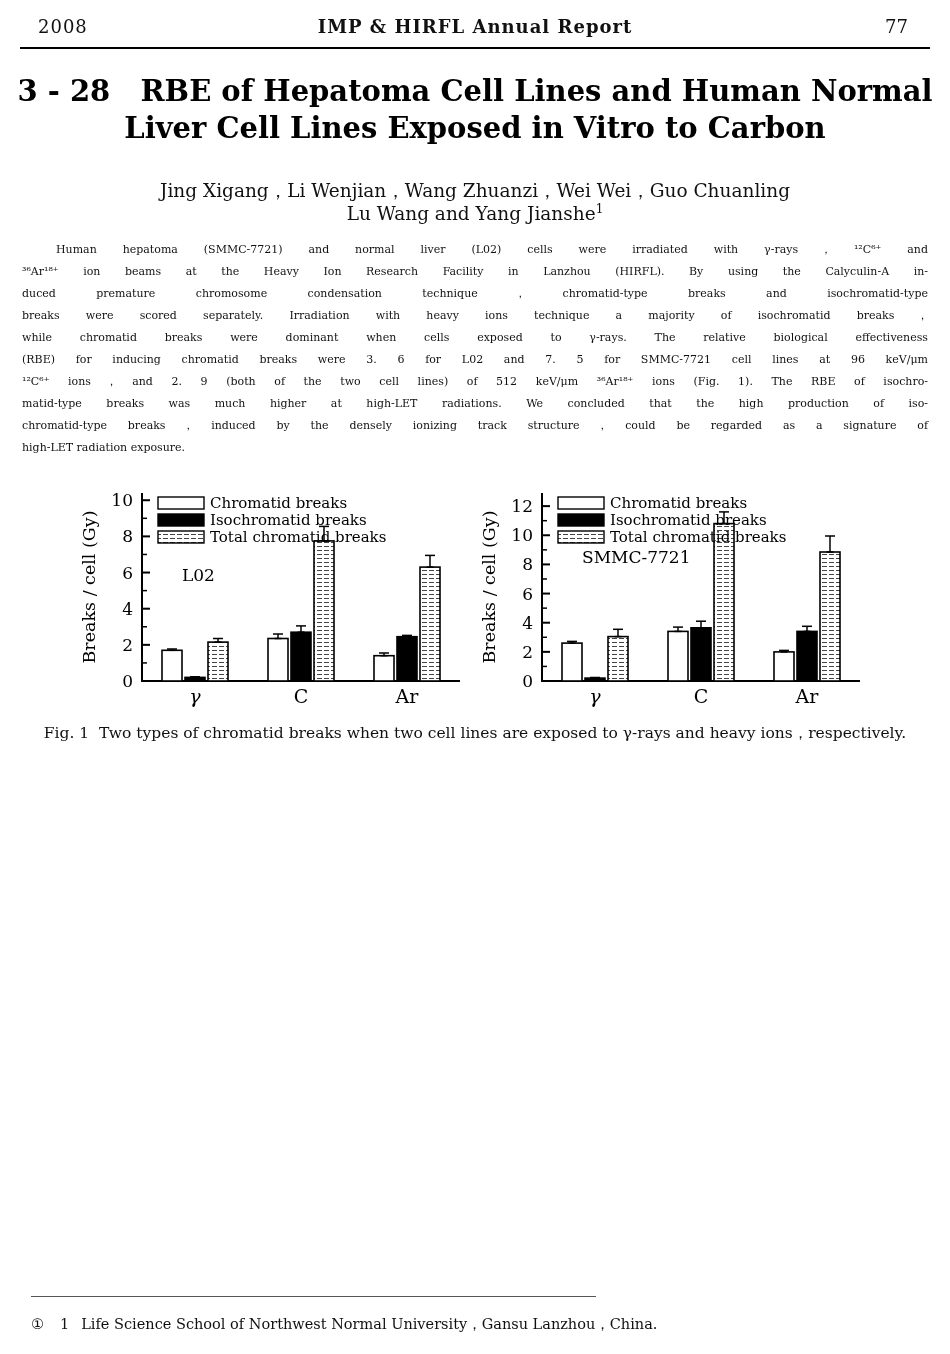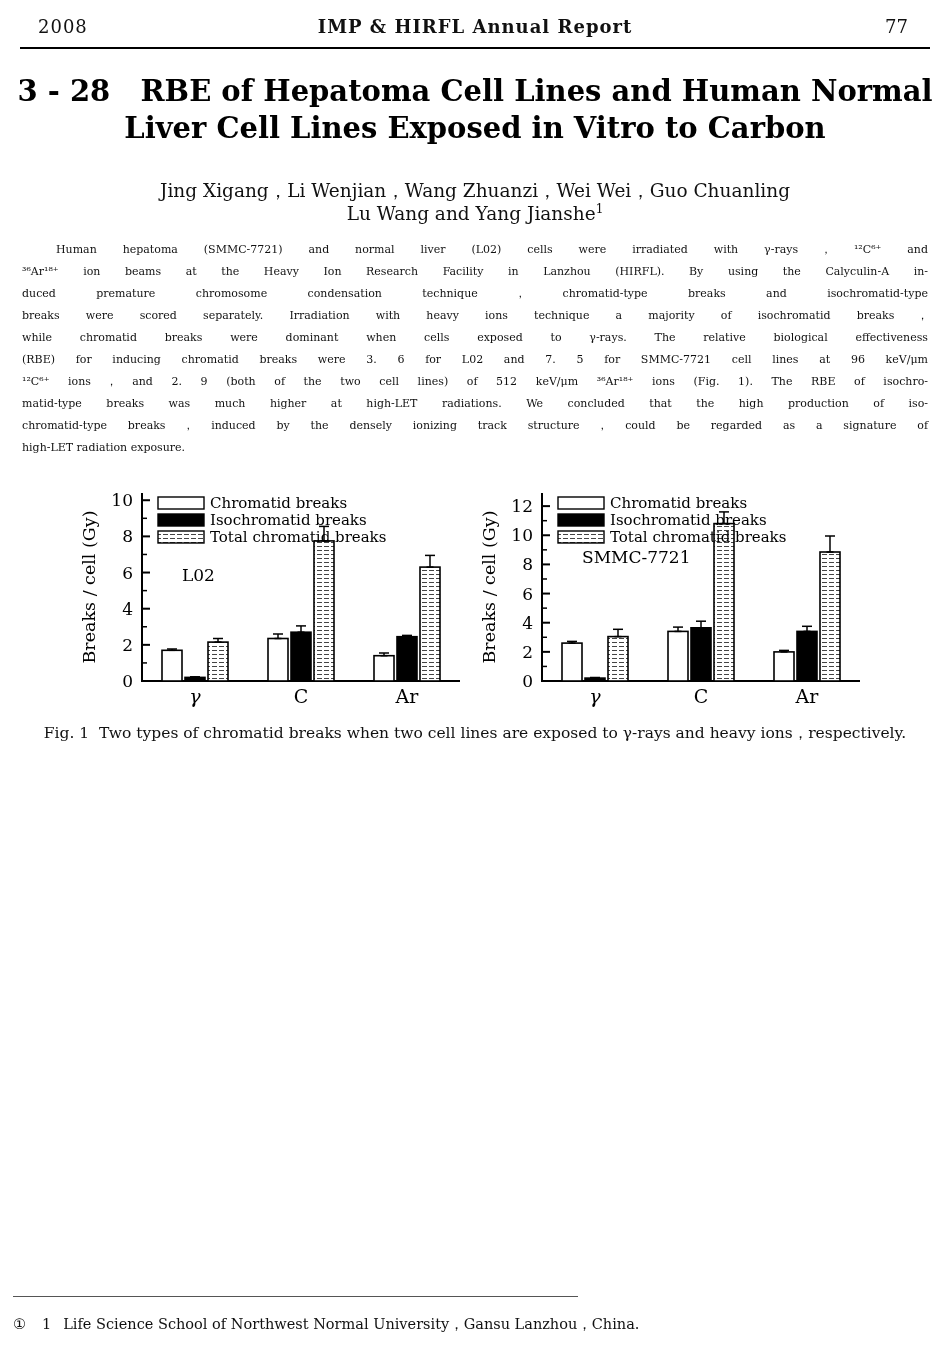--- a/index.html
+++ b/index.html
@@ -24,21 +24,21 @@
   
   .abstract{margin:14px 22px 0 22px;font-size:11px;}
   .abs-line{height:22px;line-height:22px;text-align:justify;text-align-last:justify;-moz-text-align-last:justify;}
   .abs-line.first{text-indent:34px;}
   .abs-line.last{text-align-last:left;-moz-text-align-last:left;}
   
   .figs{margin-top:18px;display:flex;justify-content:center;gap:10px;}
   .panel{width:390px;height:242px;}
   .caption{margin-top:4px;text-align:center;font-size:15.5px;white-space:pre-wrap;}
   
-  .footnote{position:absolute;left:13px;top:1296px;width:920px;font-size:14.5px;}
+  .footnote{position:absolute;left:31px;top:1296px;width:920px;font-size:14.5px;}
   .fn-rule{width:565px;border-top:1.5px solid #555;}
   .fn-text{margin-top:18px;}
   .fn-mark{margin-right:16px;}
   .fn-num{margin-right:12px;}
 </style>
 </head>
 <body>
 
 <div class="hdr">
   <span class="hdr-year">2008</span>

